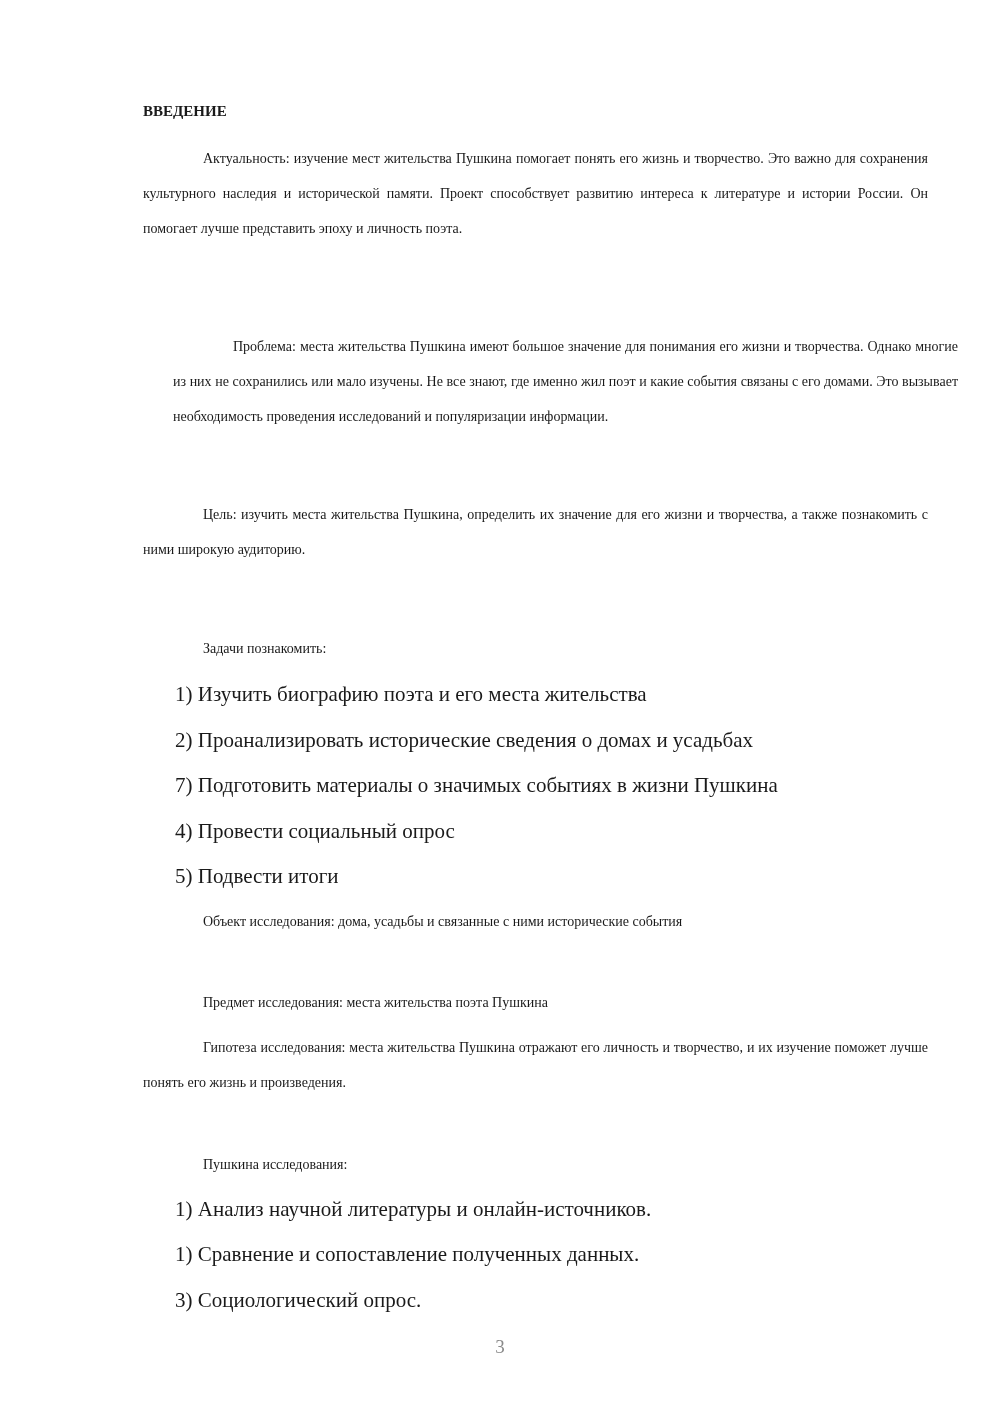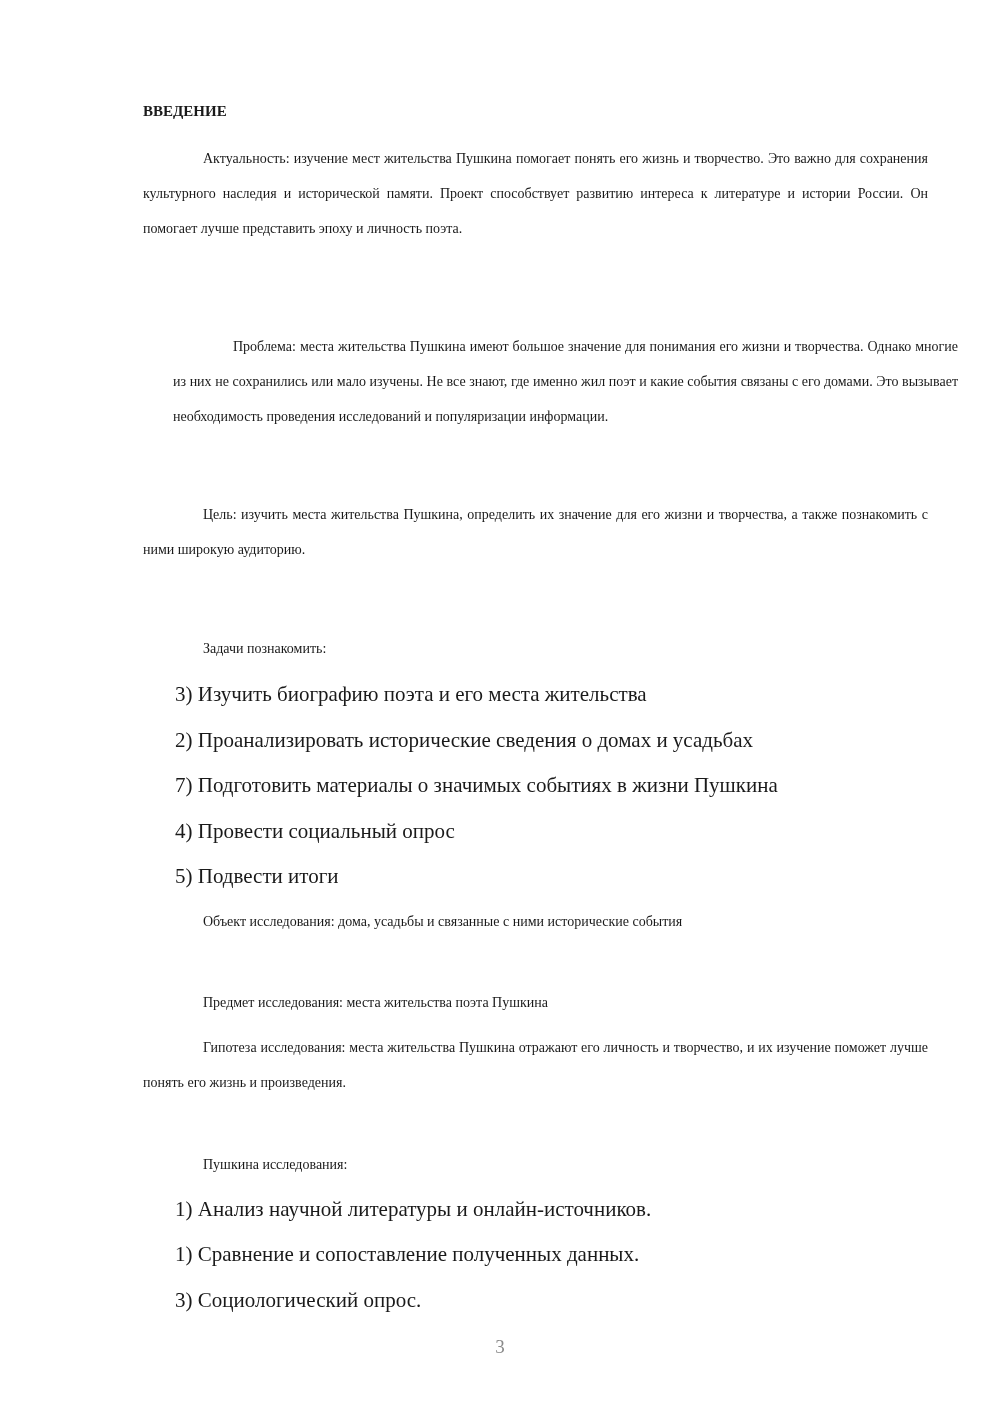--- a/index.html
+++ b/index.html
@@ -66,21 +66,21 @@
   <div class="title">ВВЕДЕНИЕ</div>
 
   <p class="para" style="top:141px;">Актуальность: изучение мест жительства Пушкина помогает понять его жизнь и творчество. Это важно для сохранения культурного наследия и исторической памяти. Проект способствует развитию интереса к литературе и истории России. Он помогает лучше представить эпоху и личность поэта.</p>
 
   <p class="para" style="top:329px;margin-left:30px;">Проблема: места жительства Пушкина имеют большое значение для понимания его жизни и творчества. Однако многие из них не сохранились или мало изучены. Не все знают, где именно жил поэт и какие события связаны с его домами. Это вызывает необходимость проведения исследований и популяризации информации.</p>
 
   <p class="para" style="top:497px;">Цель: изучить места жительства Пушкина, определить их значение для его жизни и творчества, а также познакомить с ними широкую аудиторию.</p>
 
   <p class="para" style="top:631px;">Задачи познакомить:</p>
 
-  <div class="list-item" style="top:680px;">3) Изучить биографию поэта и его места жительства</div>
+  <div class="list-item" style="top:680px;">1) Изучить биографию поэта и его места жительства</div>
   <div class="list-item" style="top:726px;">2) Проанализировать исторические сведения о домах и усадьбах</div>
   <div class="list-item" style="top:771px;">7) Подготовить материалы о значимых событиях в жизни Пушкина</div>
   <div class="list-item" style="top:817px;">4) Провести социальный опрос</div>
   <div class="list-item" style="top:862px;">5) Подвести итоги</div>
 
   <p class="para" style="top:904px;">Объект исследования: дома, усадьбы и связанные с ними исторические события</p>
 
   <p class="para" style="top:985px;">Предмет исследования: места жительства поэта Пушкина</p>
 
   <p class="para" style="top:1030px;">Гипотеза исследования: места жительства Пушкина отражают его личность и творчество, и их изучение поможет лучше понять его жизнь и произведения.</p>

